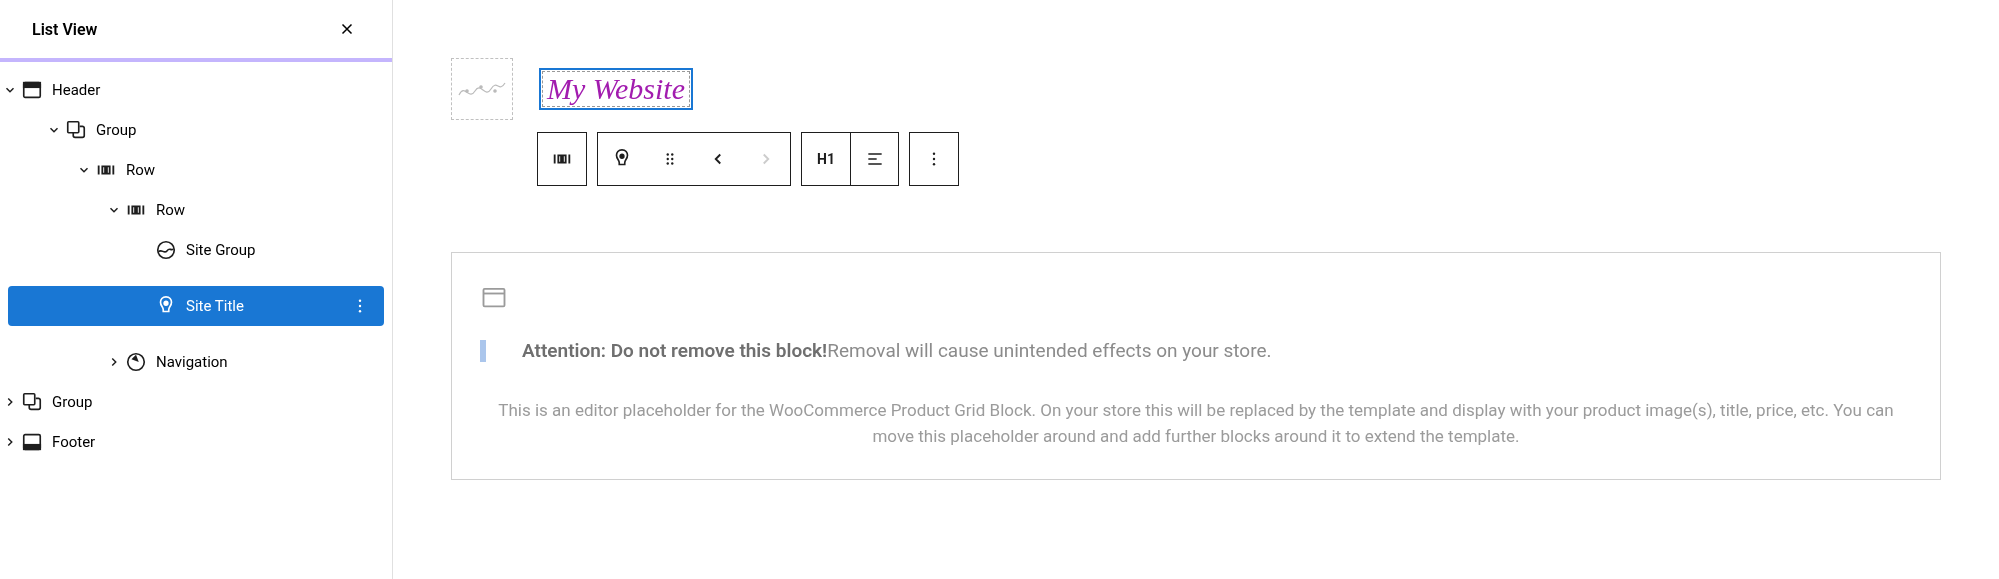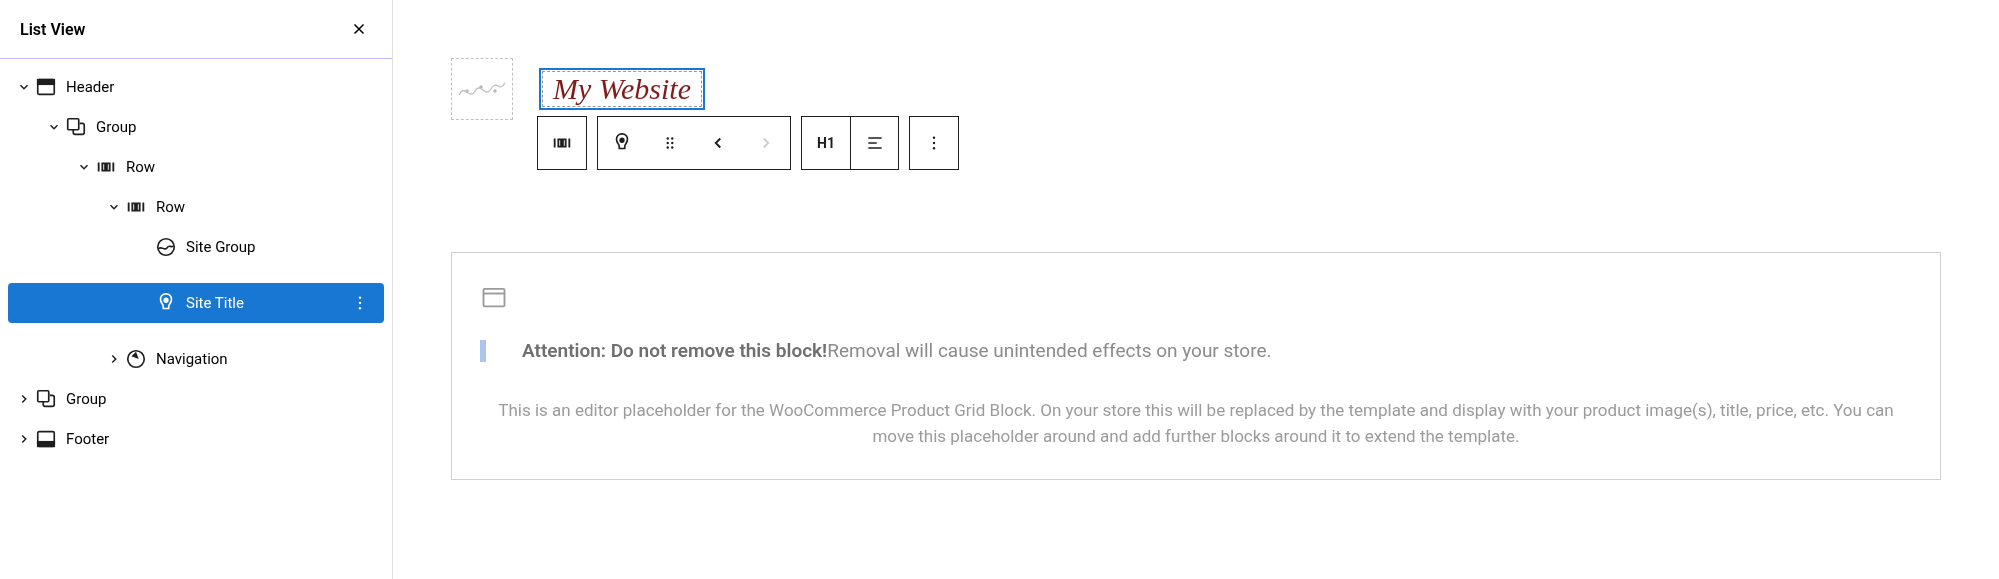--- a/index.html
+++ b/index.html
@@ -18,22 +18,22 @@
 .sidebar {
   width: 393px;
   border-right: 1px solid #e0e0e0;
   display: flex;
   flex-direction: column;
 }
 .sidebar-header {
   display: flex;
   align-items: center;
   justify-content: space-between;
-  padding: 16px 20px;
-  border-bottom: 1px solid #c4b5fd;
+  padding: 16px 32px;
+  border-bottom: 4px solid #c4b5fd;
 }
 .sidebar-title {
   font-size: 16px;
   font-weight: 600;
 }
 .close-btn {
   background: none;
   border: none;
   cursor: pointer;
   padding: 4px;
@@ -75,21 +75,21 @@
 .tree-item .label {
   flex: 1;
 }
 .tree-item .options {
   width: 24px;
   height: 24px;
   display: flex;
   align-items: center;
   justify-content: center;
 }
-.indent-0 { padding-left: 14px; }
+.indent-0 { }
 .indent-1 { padding-left: 44px; }
 .indent-2 { padding-left: 74px; }
 .indent-3 { padding-left: 104px; }
 .indent-4 { padding-left: 134px; }
 .indent-4s { padding-left: 134px; }
 .tree-item.selected.indent-4s { padding-left: 126px; }
 
 .canvas {
   flex: 1;
   padding: 58px 58px 0 58px;
@@ -115,29 +115,29 @@
 }
 .site-title-wrap {
   position: relative;
   display: flex;
   flex-direction: column;
 }
 .site-title {
   font-family: Georgia, serif;
   font-style: italic;
   font-size: 30px;
-  color: #7f1d1d;
+  color: #a21caf;
   border: 2px solid #1977d4;
   outline: 1px dashed #999;
   outline-offset: -4px;
-  padding: 2px 12px;
+  padding: 2px 6px;
 }
 .toolbar {
   position: absolute;
-  top: 58px;
+  top: 74px;
   left: 86px;
   display: flex;
   gap: 10px;
   z-index: 10;
 }
 .toolbar-group {
   display: flex;
   border: 1px solid #1e1e1e;
   background: #fff;
 }

